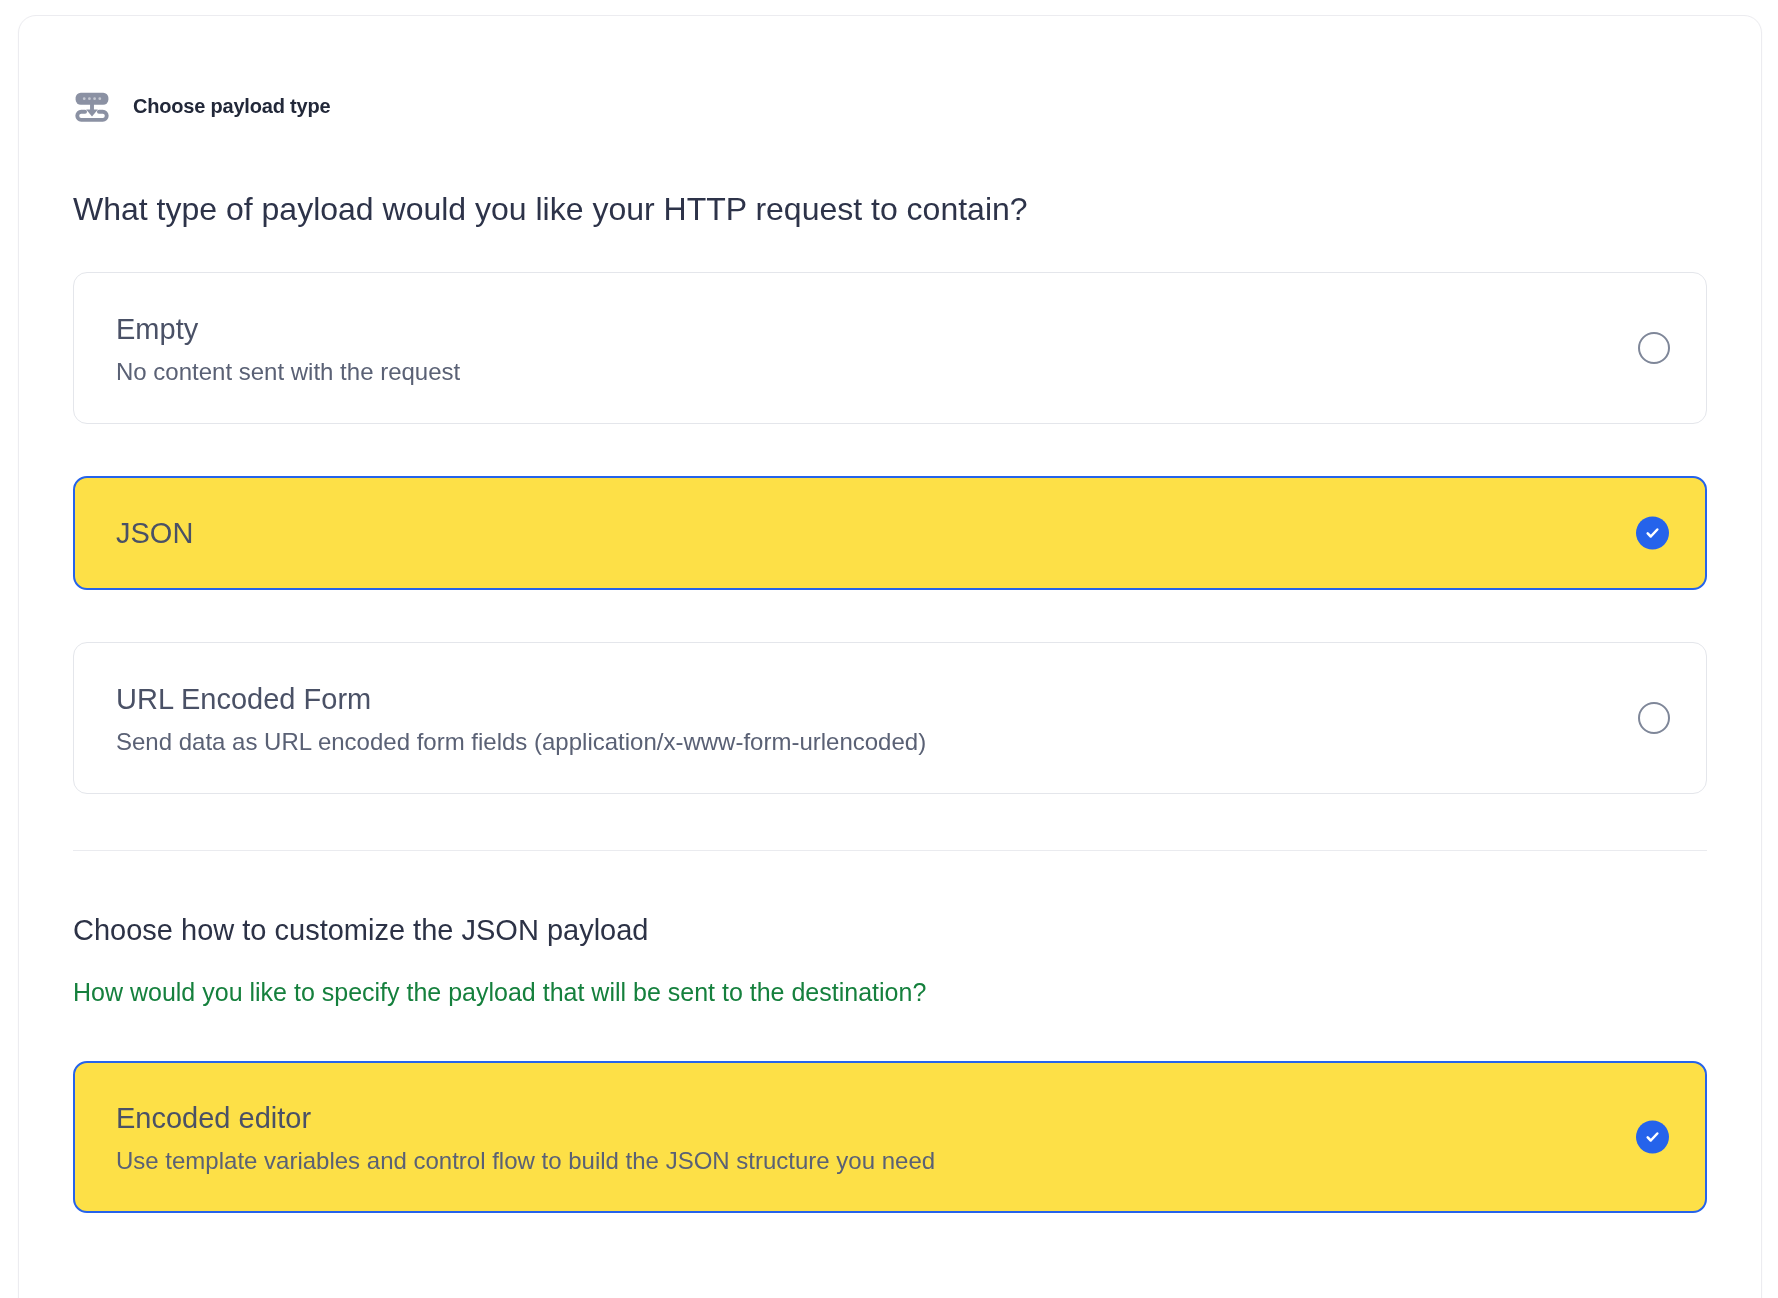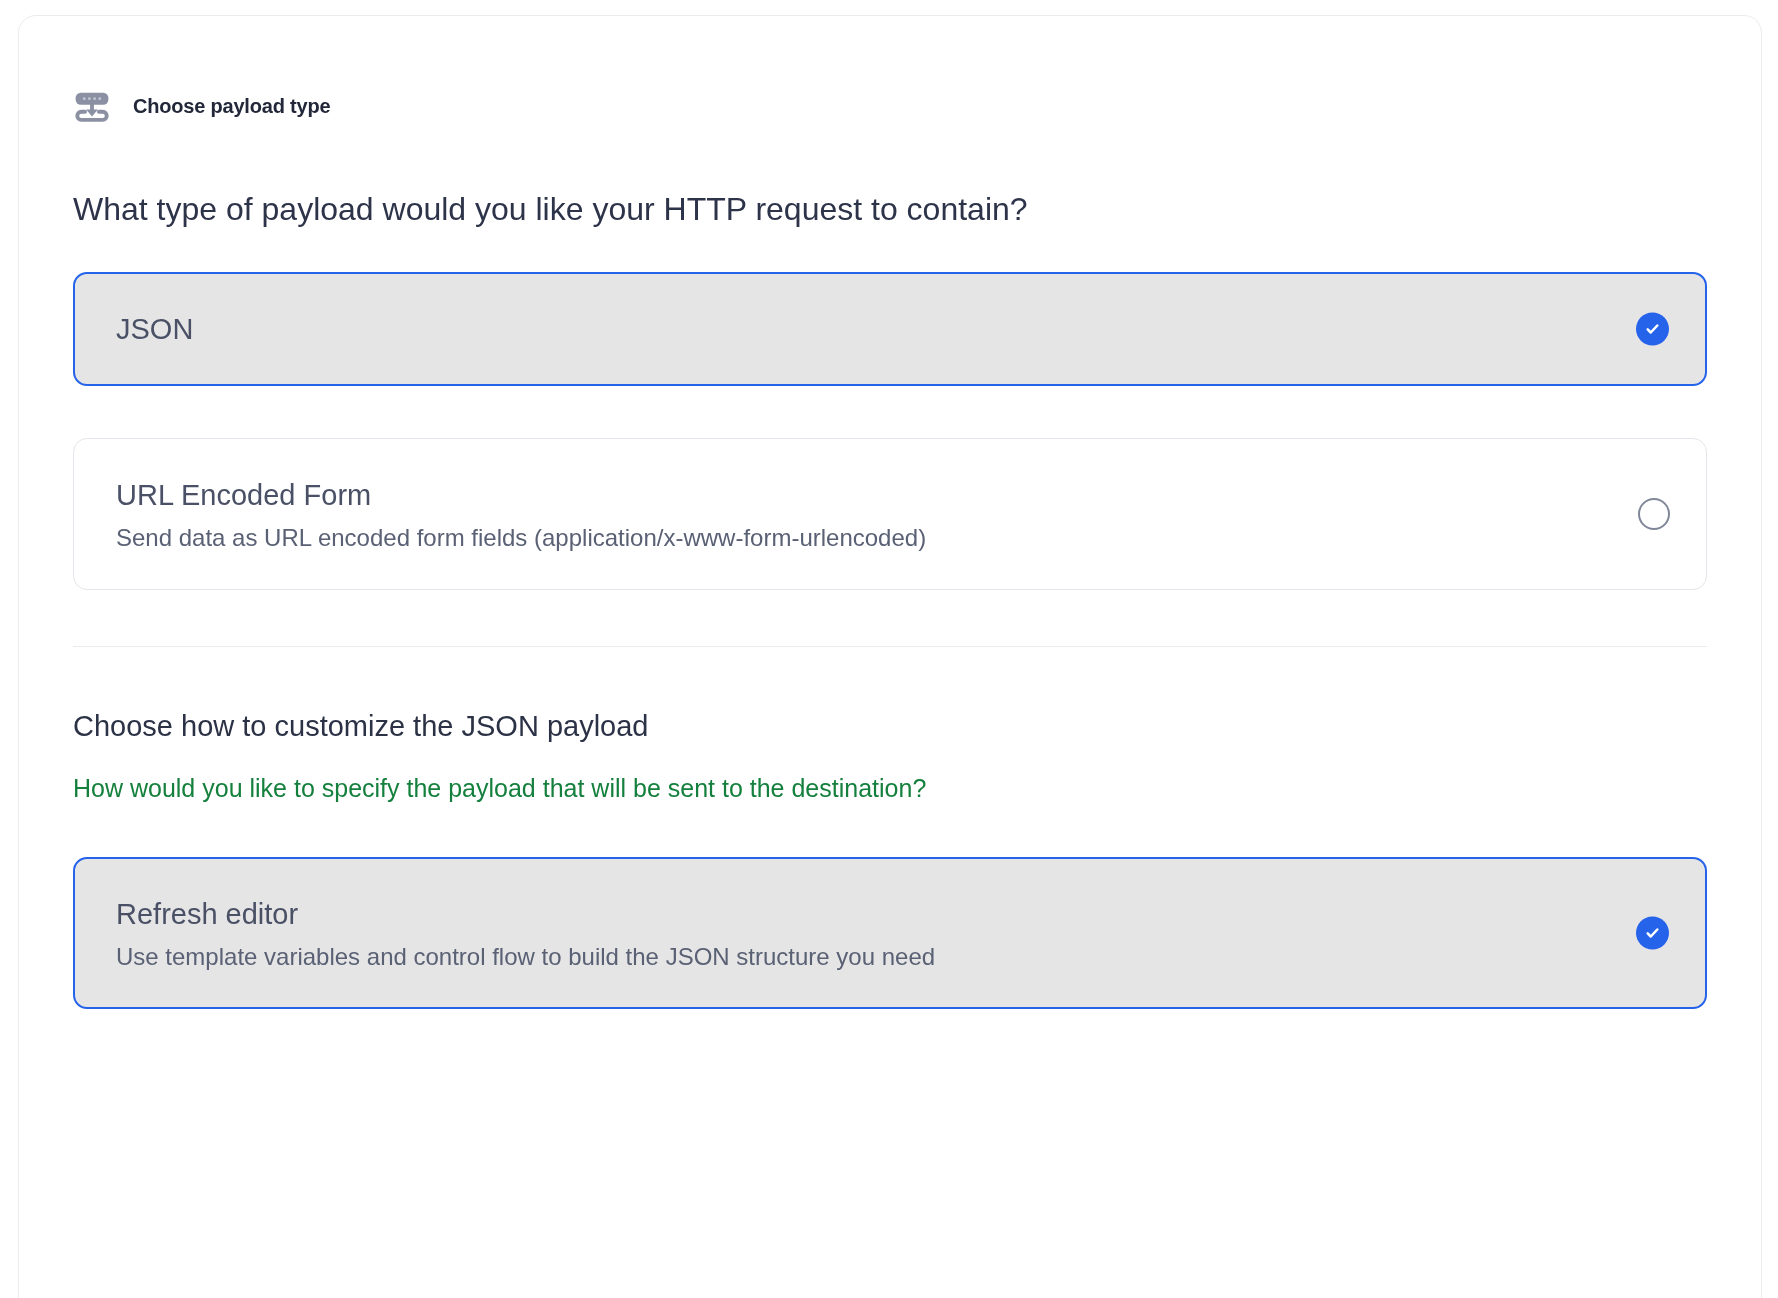--- a/index.html
+++ b/index.html
@@ -42,21 +42,21 @@
   .option-card {
     position:relative;
     border:1.5px solid #e4e6eb;
     border-radius:14px;
     background:#ffffff;
     padding:36px 120px 36px 42px;
     cursor:pointer;
   }
   .option-card.selected {
     border:2.5px solid #2563eb;
-    background:#e5e5e5;
+    background:#fde047;
     padding:35px 119px 35px 41px;
   }
   .option-title { font-size:29px; line-height:40px; font-weight:400; color:#4a5166; }
   .option-desc  { margin-top:8px; font-size:24px; line-height:30px; color:#5a6175; }
 
   .indicator { position:absolute; right:36px; top:50%; transform:translateY(-50%); }
   .radio {
     display:block; width:32px; height:32px; border-radius:50%;
     border:2.5px solid #7f8799; background:transparent;
   }
@@ -92,20 +92,28 @@
       </span>
       <h1 class="section-title">Choose payload type</h1>
     </div>
 
   </div>
 
   <p class="question">What type of payload would you like your HTTP request to contain?</p>
 
   <div class="option-list">
 
+    <div class="option-card">
+      <div class="option-title">Empty</div>
+      <div class="option-desc">No content sent with the request</div>
+      <span class="indicator">
+        <span class="radio"></span>
+
+      </span>
+    </div>
 
     <div class="option-card selected">
       <div class="option-title">JSON</div>
       <span class="indicator">
 
         <span class="check">
           <svg width="21" height="21" viewBox="0 0 24 24">
               <path d="M6.5 12.5l3.5 3.5 7.5-8" stroke="#ffffff" stroke-width="2.9" fill="none" stroke-linecap="round" stroke-linejoin="round"></path>
             </svg>
         </span>
@@ -124,21 +132,21 @@
   </div>
 
   <hr class="divider">
 
   <h2 class="sub-heading">Choose how to customize the JSON payload</h2>
   <p class="question2">How would you like to specify the payload that will be sent to the destination?</p>
 
   <div class="option-list" style="margin-top:52px;">
 
     <div class="option-card selected">
-      <div class="option-title">Refresh editor</div>
+      <div class="option-title">Encoded editor</div>
       <div class="option-desc">Use template variables and control flow to build the JSON structure you need</div>
       <span class="indicator">
 
         <span class="check">
           <svg width="21" height="21" viewBox="0 0 24 24">
               <path d="M6.5 12.5l3.5 3.5 7.5-8" stroke="#ffffff" stroke-width="2.9" fill="none" stroke-linecap="round" stroke-linejoin="round"></path>
             </svg>
         </span>
       </span>
     </div>

